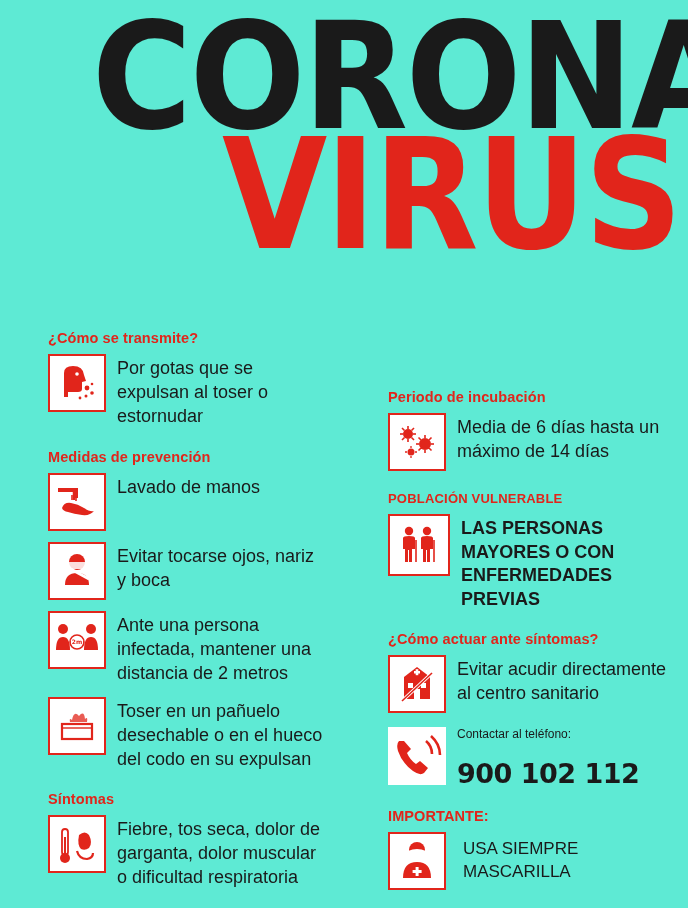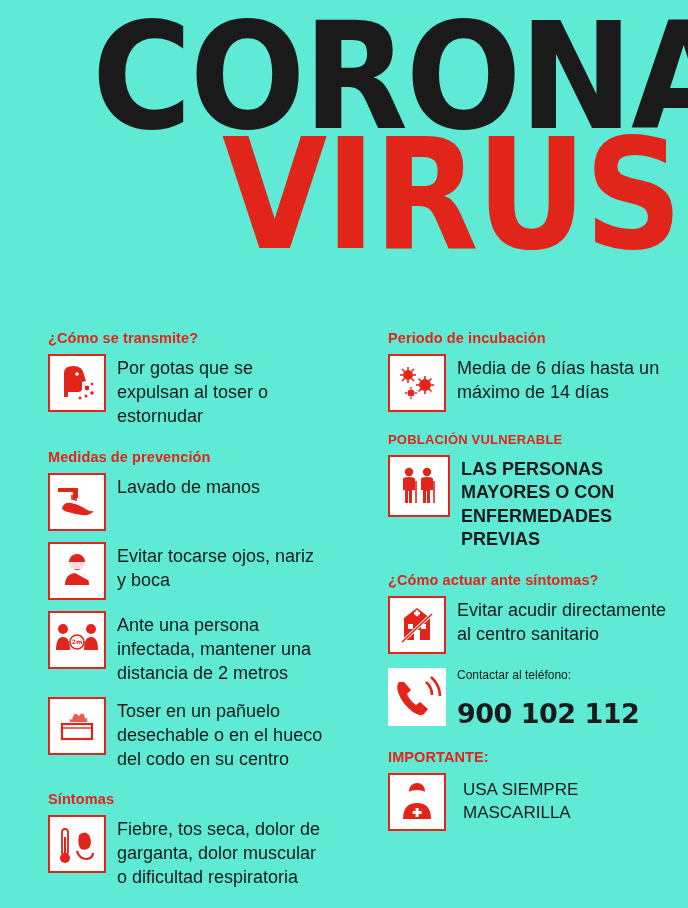--- a/index.html
+++ b/index.html
@@ -52,20 +52,21 @@
     white-space: nowrap;
   }
 
   
   .columns {
     position: absolute;
     top: 330px;
     left: 0;
     width: 688px;
     display: flex;
+    align-items: flex-end;
   }
   .col {
     width: 344px;
     padding: 0 18px 0 48px;
   }
   .col.right { padding: 0 18px 0 44px; }
 
   .section-title {
     color: #e1251b;
     font-weight: 700;
@@ -205,21 +206,21 @@
       </div>
 
       <div class="item">
         <div class="icon-box">
           <svg width="44" height="44" viewBox="0 0 44 44">
             <path d="M17 16 Q19 6 24 12 Q29 6 30 15 Q33 12 32 18 L15 18 Q14 13 17 16 Z" fill="#e1251b" opacity="0.75"></path>
             <rect x="7" y="20" width="30" height="15" fill="none" stroke="#e1251b" stroke-width="2.2"></rect>
             <path d="M7 24 L37 24" stroke="#e1251b" stroke-width="1.4"></path>
           </svg>
         </div>
-        <div class="item-text">Toser en un pañuelo desechable o en el hueco del codo en su centro</div>
+        <div class="item-text">Toser en un pañuelo desechable o en el hueco del codo en su expulsan</div>
       </div>
 
       <div class="section-title spaced">Síntomas</div>
 
       <div class="item">
         <div class="icon-box">
           <svg width="44" height="46" viewBox="0 0 44 46">
             <rect x="7" y="8" width="6" height="26" rx="3" fill="none" stroke="#e1251b" stroke-width="1.8"></rect>
             <rect x="9" y="16" width="2" height="18" fill="#e1251b"></rect>
             <circle cx="10" cy="37" r="5" fill="#e1251b"></circle>

